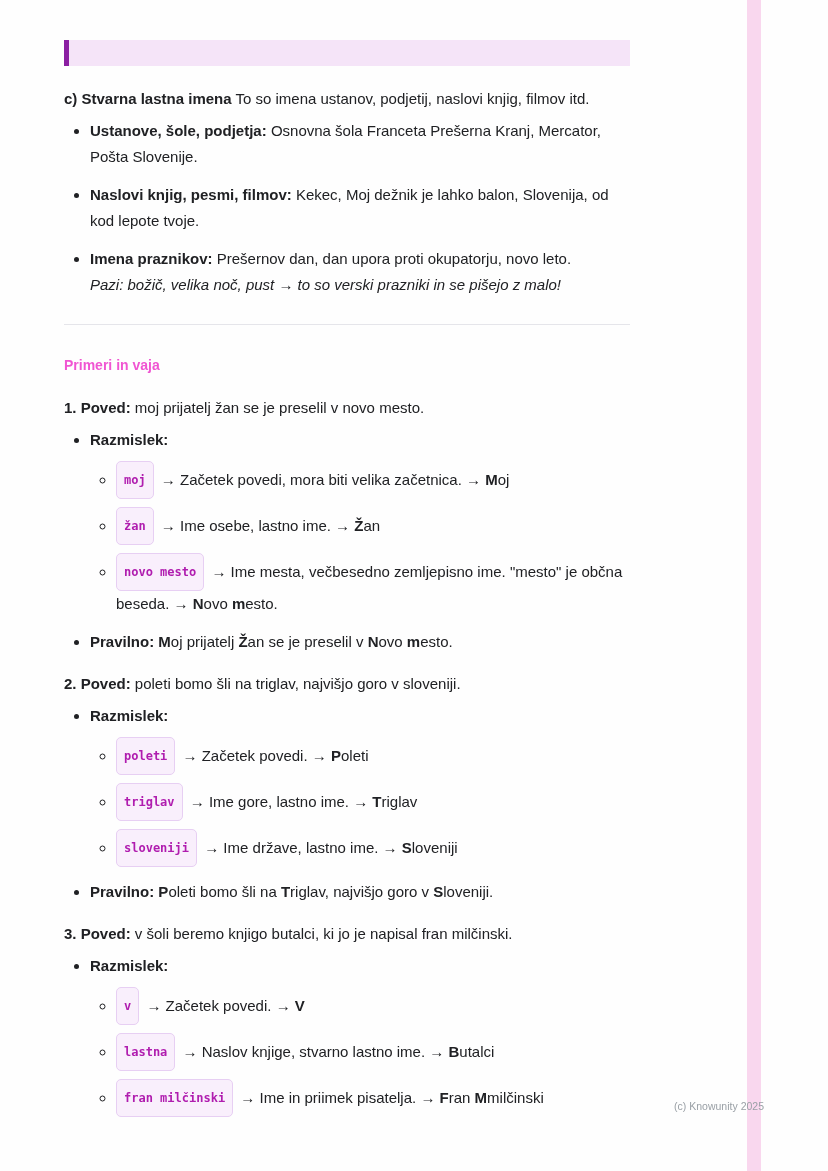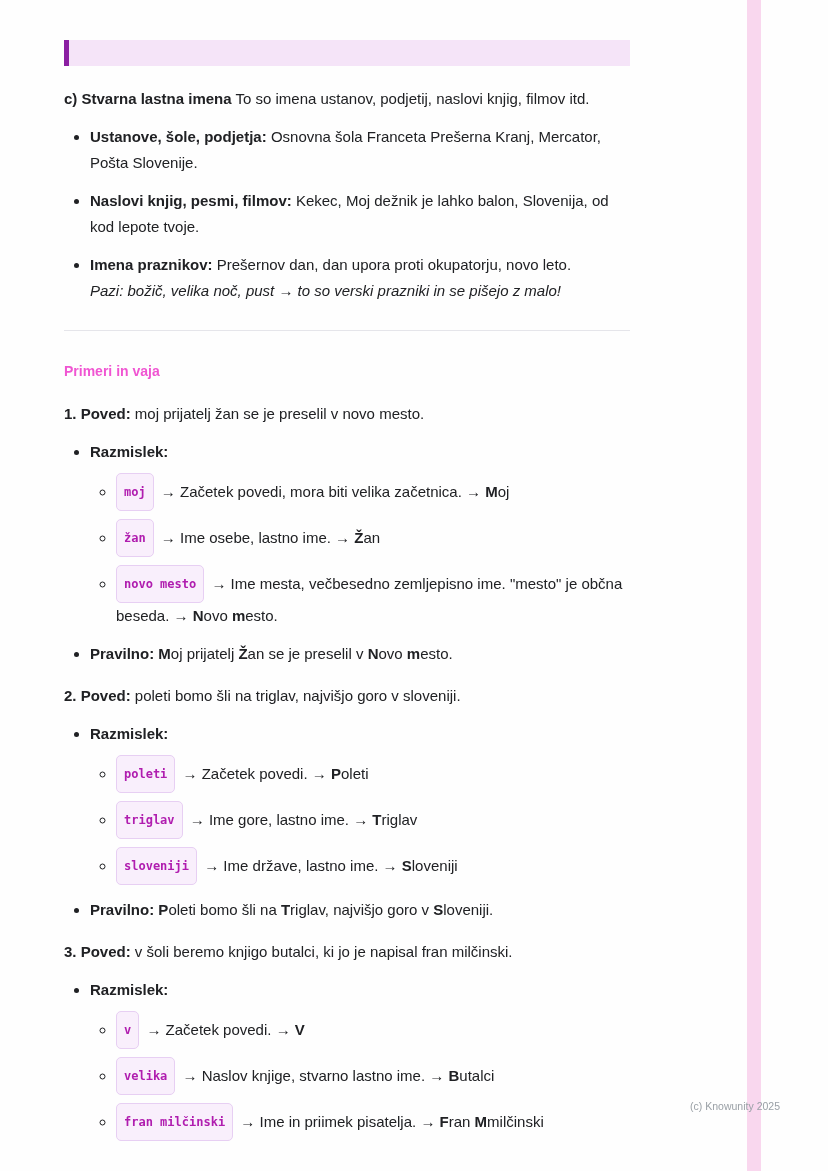--- a/index.html
+++ b/index.html
@@ -42,21 +42,21 @@
     font-size: 14px;
     line-height: 28px;
     font-weight: 700;
     color: var(--accent_pink, #f055d2);
   }
   .divider {
     border: none;
     border-top: 1px solid var(--divider, #e5e5ea);
     margin: 26px 0 0;
   }
-  ul { margin: 12px 0 0; padding-left: 26px; list-style: disc; }
+  ul { margin: 6px 0 0; padding-left: 26px; list-style: disc; }
   ul.l1 > li { margin-bottom: 12px; }
   ul.l2 { list-style: circle; margin-top: 8px; padding-left: 26px; }
   ul.l2 > li { margin-bottom: 8px; }
   .b { font-weight: 700; }
   .i { font-style: italic; }
   .chip {
     display: inline-block;
     font-family: "DejaVu Sans Mono", monospace;
     font-size: 12px;
     font-weight: 700;
@@ -65,21 +65,21 @@
     background: var(--chip_bg, #f9effc);
     border: 1px solid var(--chip_border, #e7cff3);
     border-radius: 5px;
     padding: 10px 7px;
     margin-right: 3px;
     vertical-align: 1px;
   }
   .footer {
     position: absolute;
     top: 1100px;
-    right: 48px;
+    right: 64px;
     font-size: 10.5px;
     color: var(--muted, #9aa0a6);
     z-index: 2;
   }
 </style>
 </head>
 <body>
 
 <div class="page">
   <div class="side-stripe"></div>
@@ -125,21 +125,21 @@
       </li>
       <li><span class="b">Pravilno:</span><span> </span><span class="b">P</span><span>oleti bomo šli na </span><span class="b">T</span><span>riglav, najvišjo goro v </span><span class="b">S</span><span>loveniji.</span></li>
     </ul>
 
     <p class="para"><span class="b">3. Poved:</span><span> v šoli beremo knjigo butalci, ki jo je napisal fran milčinski.</span></p>
     <ul class="l1">
       <li>
         <span><span class="b">Razmislek:</span></span>
         <ul class="l2">
           <li><code class="chip">v</code><span> → Začetek povedi. → </span><span class="b">V</span></li>
-          <li><code class="chip">velika</code><span> → Naslov knjige, stvarno lastno ime. → </span><span class="b">B</span><span>utalci</span></li>
+          <li><code class="chip">lastna</code><span> → Naslov knjige, stvarno lastno ime. → </span><span class="b">B</span><span>utalci</span></li>
           <li><code class="chip">fran milčinski</code><span> → Ime in priimek pisatelja. → </span><span class="b">F</span><span>ran </span><span class="b">M</span><span>milčinski</span></li>
         </ul>
       </li>
     </ul>
   </div>
 
   <div class="footer">(c) Knowunity 2025</div>
 </div>
 
 </body></html>

